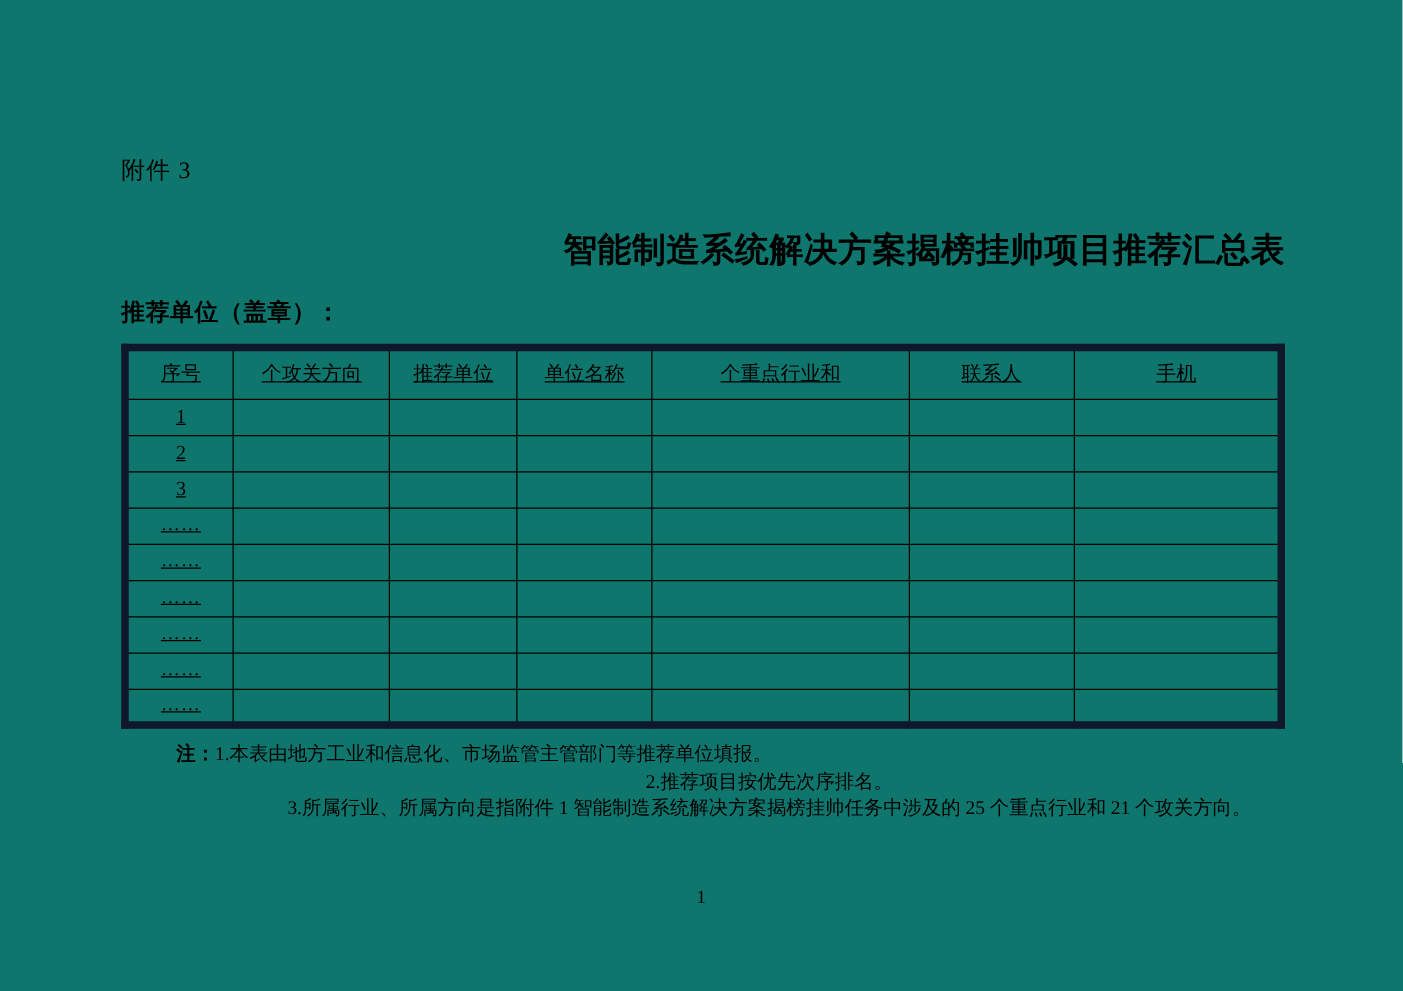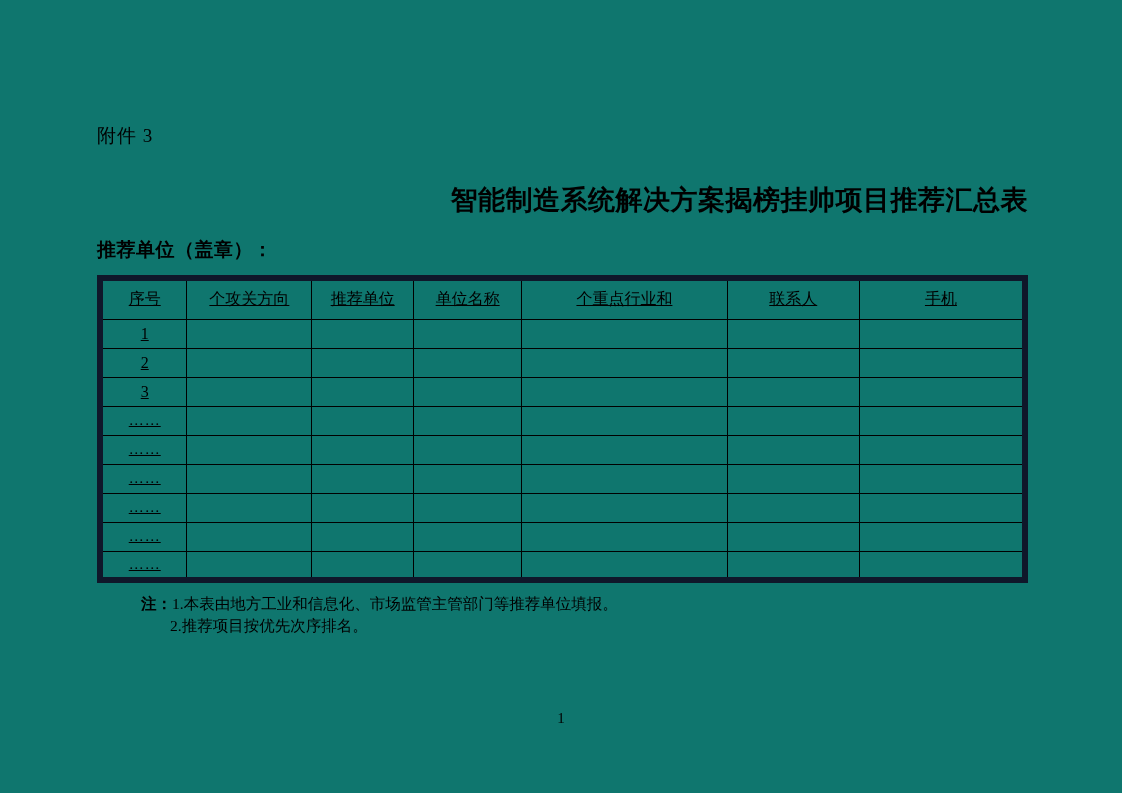--- a/index.html
+++ b/index.html
@@ -68,21 +68,21 @@
     position: absolute;
     left: 97px;
     top: 593px;
     width: 920px;
     font-size: 15.5px;
     line-height: 21.5px;
     margin-left: 44px;
   }
   .note-line { white-space: nowrap; }
   .note-label { font-weight: bold; }
-  .note-line.indented { padding-left: 29px; }
+  .note-line.indented { padding-left: 29px; text-align: center; }
   .page-number {
     position: absolute;
     left: 0;
     top: 710px;
     width: 100%;
     text-align: center;
     font-size: 15px;
   }
 </style>
 </head>
@@ -202,17 +202,20 @@
       </tbody>
   </table>
 
   <div class="notes">
     <div class="note-line">
       <span class="note-label">注：</span><span>1.本表由地方工业和信息化、市场监管主管部门等推荐单位填报。</span>
     </div>
     <div class="note-line indented">
       <span>2.推荐项目按优先次序排名。</span>
     </div>
+    <div class="note-line indented">
+      <span>3.所属行业、所属方向是指附件 1 智能制造系统解决方案揭榜挂帅任务中涉及的 25 个重点行业和 21 个攻关方向。</span>
+    </div>
   </div>
 
   <div class="page-number">1</div>
 
 </div>
 
 </body></html>

